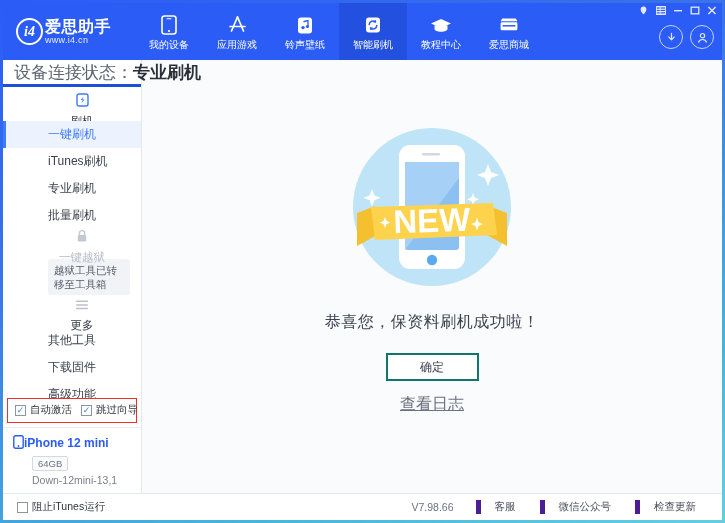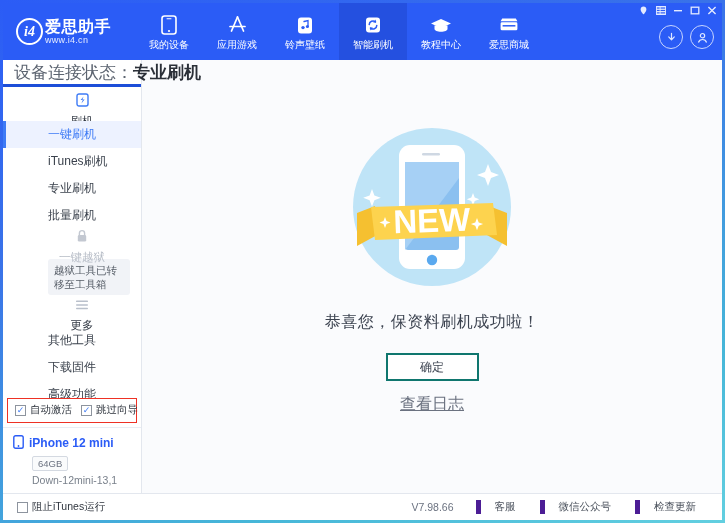--- a/index.html
+++ b/index.html
@@ -111,21 +111,21 @@
   .box {
     width: 11px; height: 11px; border: 1px solid #8d949e; background: #fff;
     display: flex; align-items: center; justify-content: center;
     font-size: 9px; color: #3e7bf6; line-height: 1;
   }
   .box.off { color: transparent; }
 
   .device {
     border-top: 1px solid #e9edf3; padding: 7px 0 7px 10px;
   }
-  .dev-name { display: flex; align-items: center; gap: 5px; font-size: 12px; font-weight: bold; color: #2b5cf6; }
+  .dev-name { display: flex; align-items: center; font-size: 12px; font-weight: bold; color: #2b5cf6; }
   .dev-cap {
     display: inline-block; margin: 4px 0 0 19px; padding: 1px 5px;
     border: 1px solid #d4d9e1; border-radius: 2px; font-size: 9.5px; color: #6b7280; background:#fafbfc;
   }
   .dev-id { margin: 3px 0 0 19px; font-size: 10.5px; color: #79808b; }
 
   
   .main {
     flex: 1 1 auto; background: #fafbfd;
     display: flex; flex-direction: column; align-items: center; justify-content: center;

